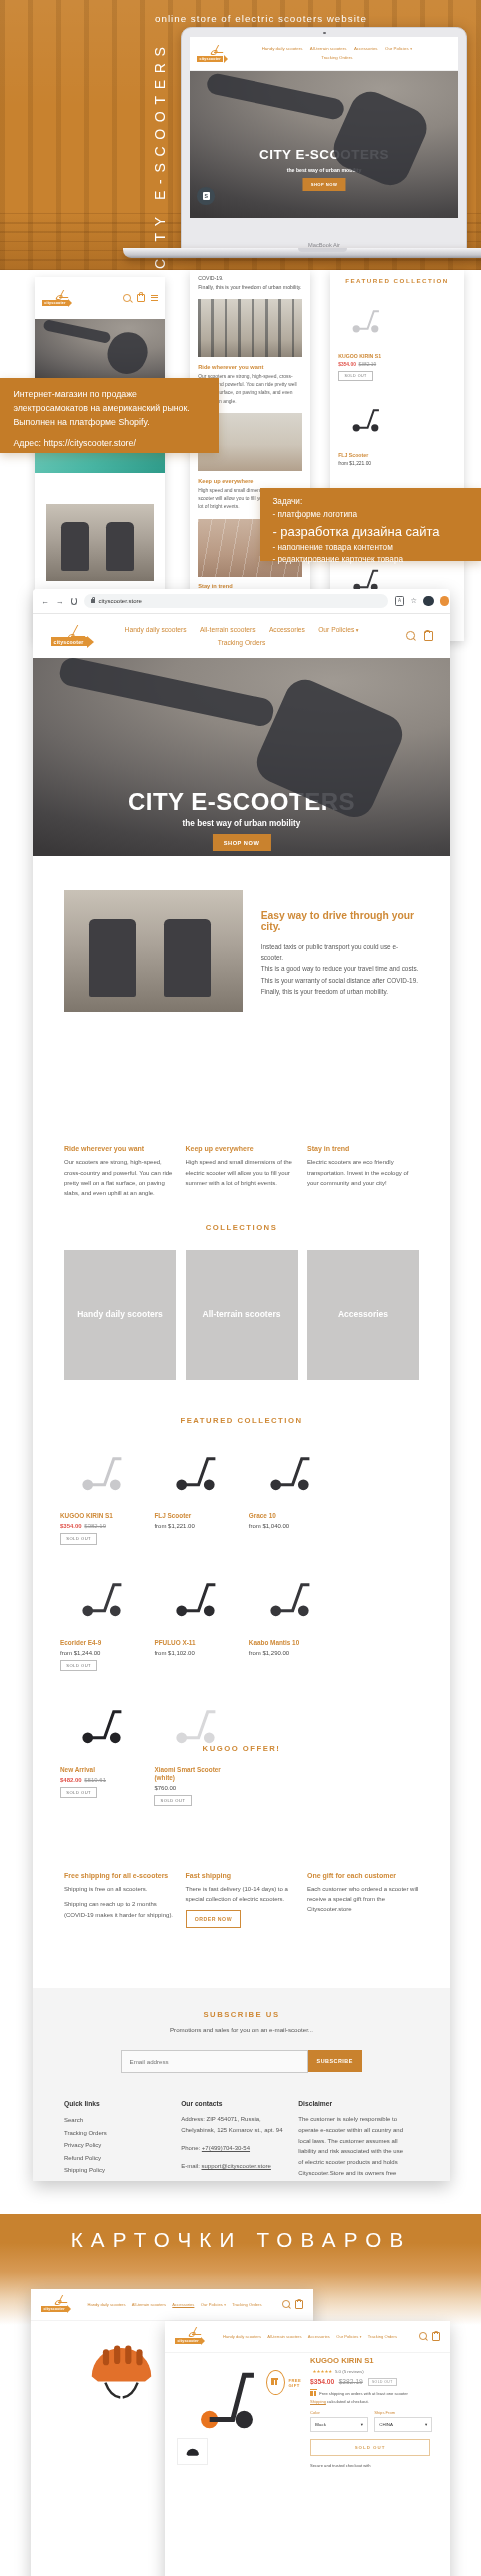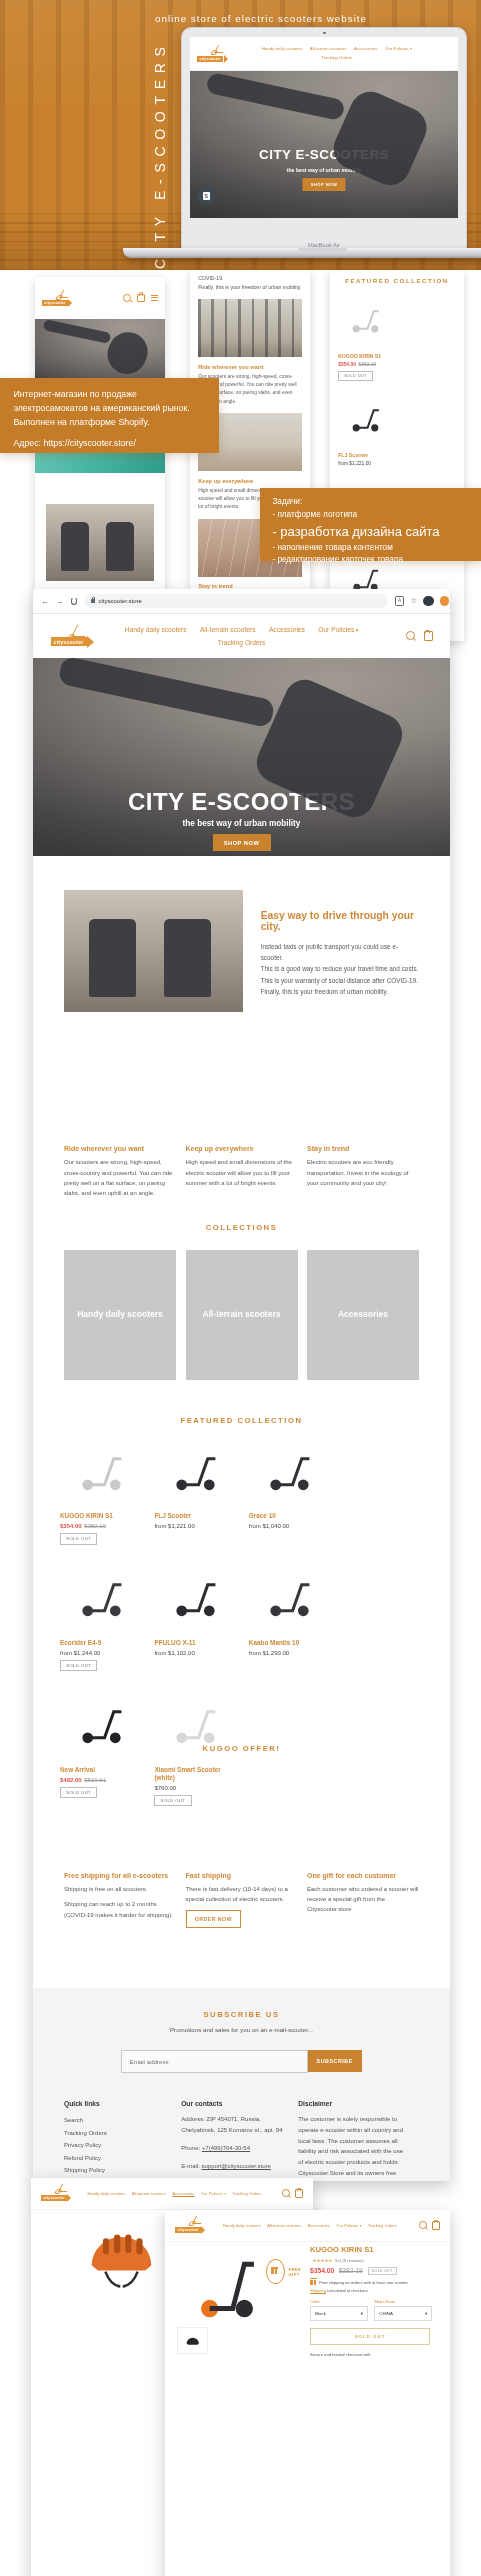--- a/index.html
+++ b/index.html
@@ -672,20 +672,23 @@
           <div class="col">
             <h5>Disclaimer</h5>
             <p>The customer is solely responsible to operate e-scooter within all country and local laws. The customer assumes all liability and risk associated with the use of electric scooter products and holds Cityscooter.Store and its owners free from any liability caused by their use.</p>
           </div>
         </div>
 
       </div>
     </div>
   </section>
 
+  <div class="grad-banner">
+    <h2>КАРТОЧКИ ТОВАРОВ</h2>
+  </div>
 
   <section class="mockups">
 
     <div class="pcard back">
       <div class="p-head">
         <span class="logo tiny-logo" style="margin-top:6.2px">
           <span class="doodle"></span>
           <span class="arrow">cityscooter</span>
         </span>
         <div class="p-nav">

